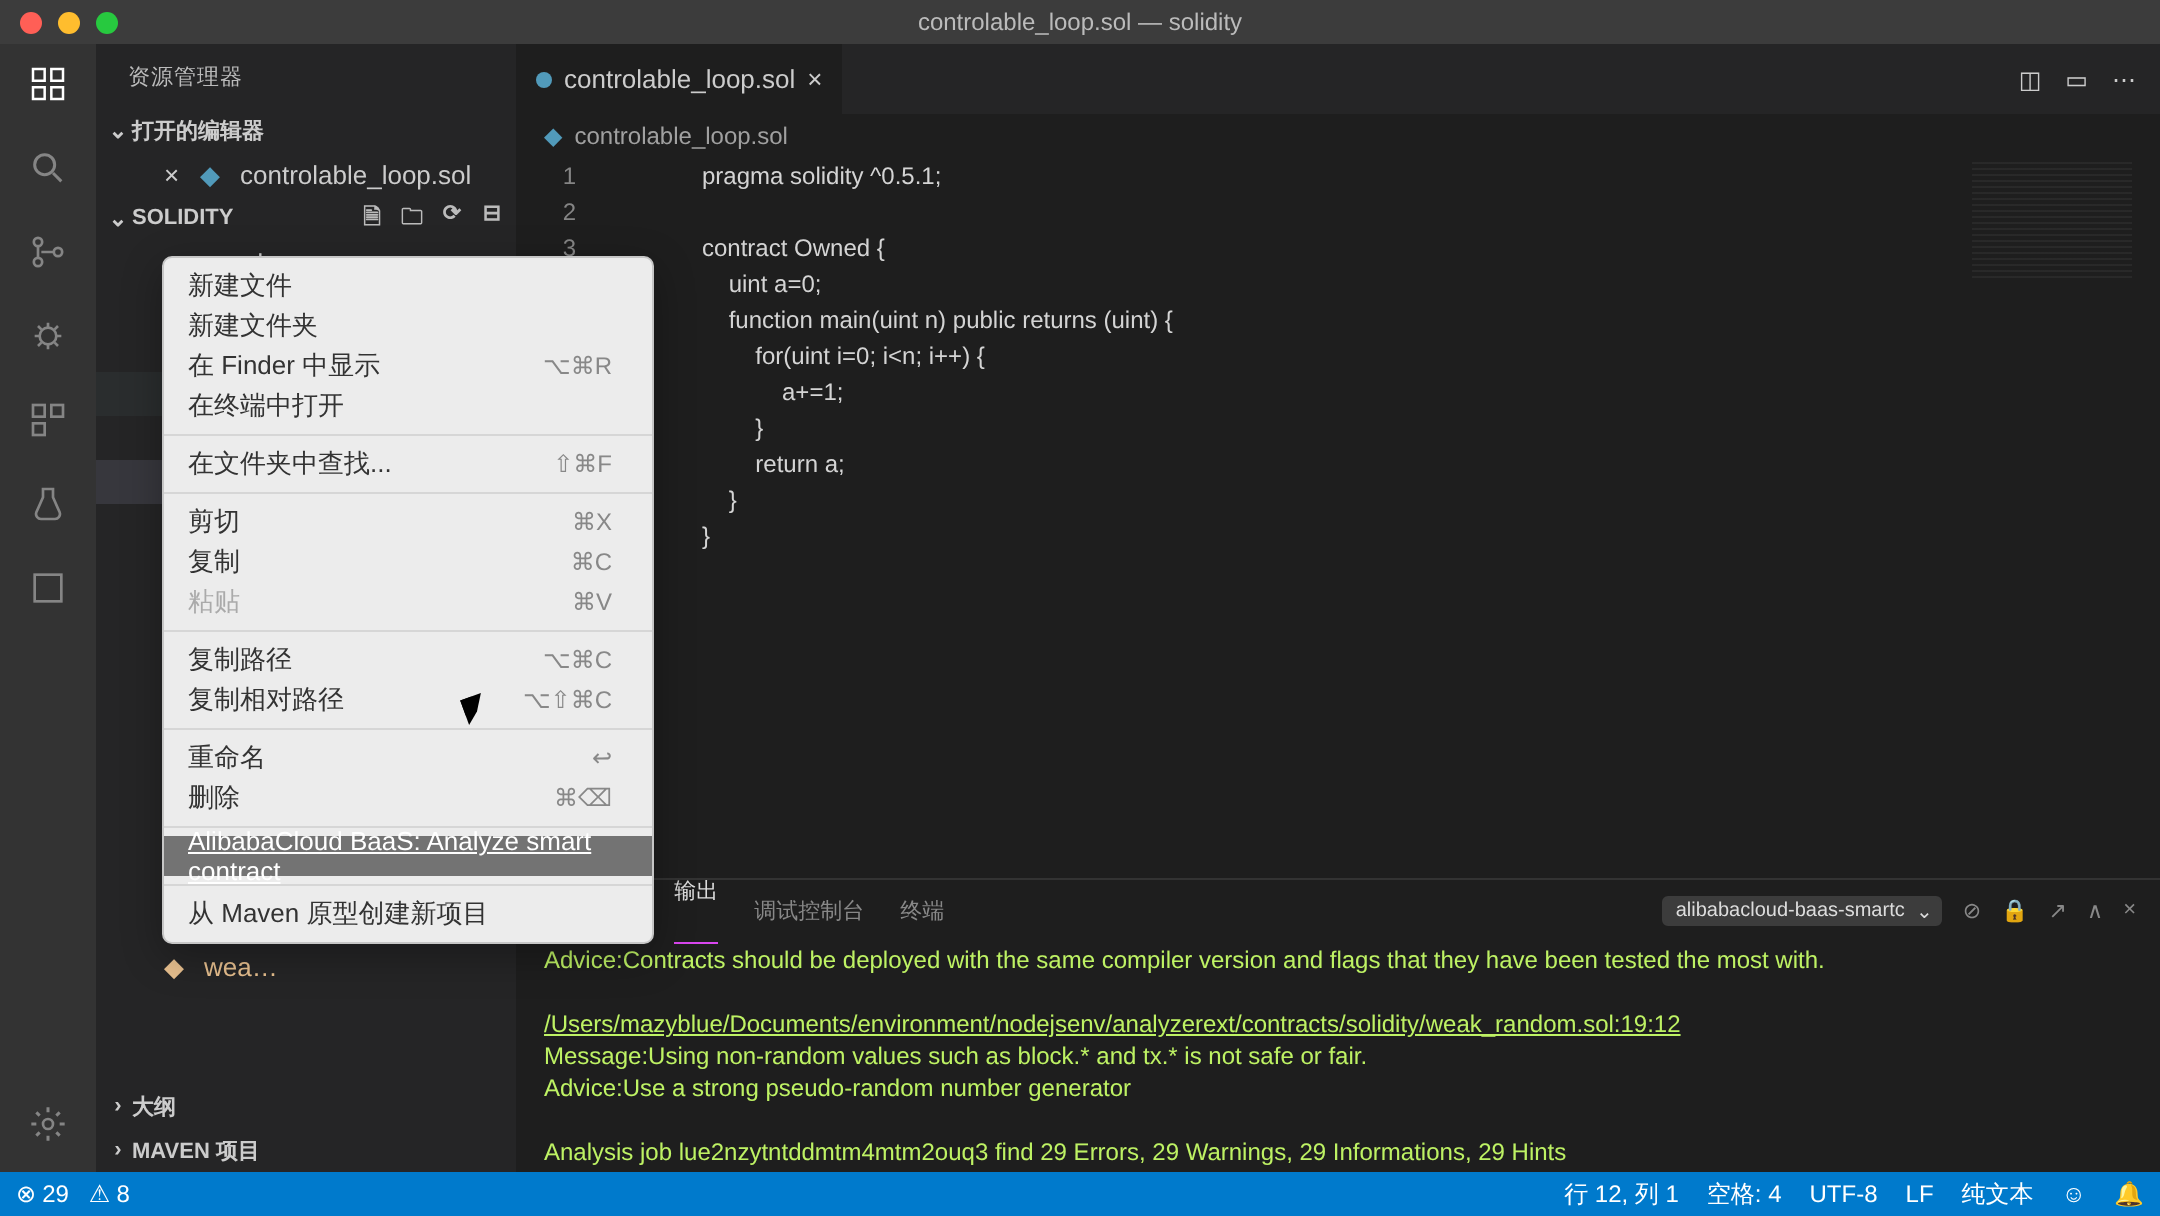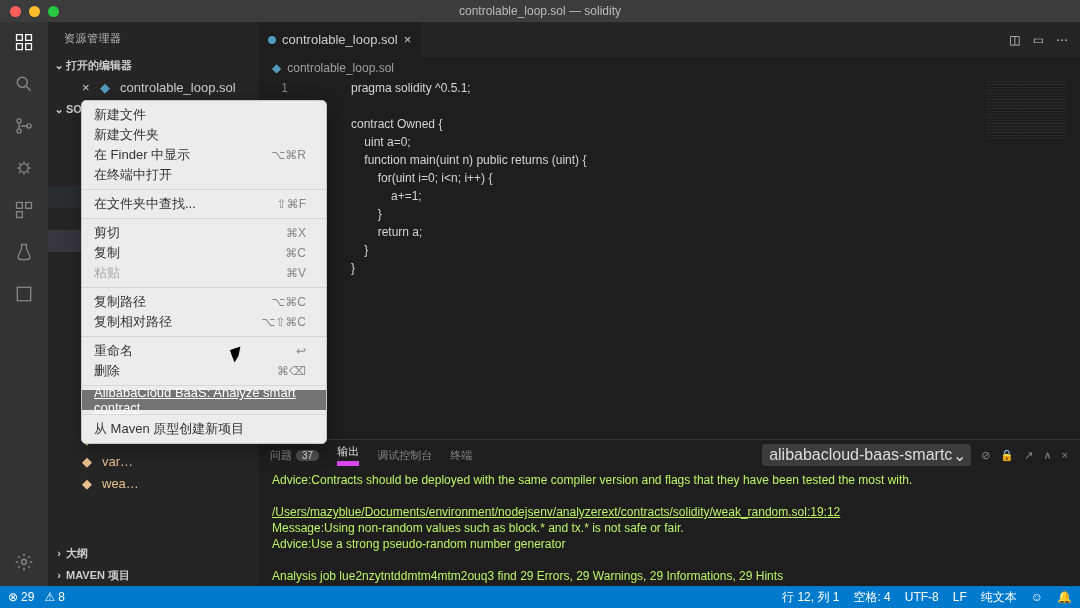--- a/index.html
+++ b/index.html
@@ -51,32 +51,32 @@
     .gutter div { height: 18px; }
     .cblock { flex: 1; white-space: pre; color: #d4d4d4; margin-left: 45px; }
     .cblock div { height: 18px; }
     .minimap { position: absolute; right: 14px; top: 2px; width: 80px; height: 60px; opacity: 0.15; background: repeating-linear-gradient(to bottom, #666 0 1px, transparent 1px 3px); }
     
     .panel { height: 147px; border-top: 1px solid #333; display: flex; flex-direction: column; background: #1e1e1e; }
     .panel-tabs { height: 30px; display: flex; align-items: center; padding: 0 12px; gap: 18px; font-size: 11px; color: #888; }
     .panel-tabs .pt { cursor: pointer; display: flex; align-items: center; gap: 4px; }
     .panel-tabs .badge { background: #4d4d4d; border-radius: 8px; padding: 0 6px; font-size: 10px; color: #ddd; }
     .panel-tabs .right { margin-left: auto; display: flex; align-items: center; gap: 10px; }
-    .panel-tabs .sel-drop { background: #3c3c3c; border: 1px solid #3c3c3c; border-radius: 3px; padding: 1px 18px 1px 6px; font-size: 16px; color: #ddd; position: relative; }
+    .panel-tabs .sel-drop { background: #3c3c3c; border: 1px solid #3c3c3c; border-radius: 3px; padding: 1px 18px 1px 6px; font-size: 10px; color: #ddd; position: relative; }
     .panel-tabs .sel-drop::after { content: "⌄"; position: absolute; right: 4px; }
     .panel-body { flex: 1; padding: 2px 14px; font-family: "SF Mono", Menlo, Consolas, monospace; font-size: 12px; line-height: 16px; color: #bef264; overflow: hidden; }
     .panel-body .ln { white-space: pre-wrap; }
     .panel-body .link { text-decoration: underline; }
     
     .statusbar { height: 22px; background: #007acc; display: flex; align-items: center; color: #fff; font-size: 12px; padding: 0 8px; gap: 12px; }
     .statusbar .left { display: flex; gap: 10px; align-items: center; }
     .statusbar .right { margin-left: auto; display: flex; gap: 14px; align-items: center; }
     .statusbar .itm { display: flex; align-items: center; gap: 3px; cursor: pointer; }
     
-    .ctxmenu { position: absolute; left: 81px; top: 100px; width: 246px; background: #ececec; border: 1px solid #c6c6c6; border-radius: 5px; box-shadow: 0 6px 20px rgba(0,0,0,0.3); padding: 4px 0; color: #333; font-size: 13px; z-index: 100; }
+    .ctxmenu { position: absolute; left: 81px; top: 128px; width: 246px; background: #ececec; border: 1px solid #c6c6c6; border-radius: 5px; box-shadow: 0 6px 20px rgba(0,0,0,0.3); padding: 4px 0; color: #333; font-size: 13px; z-index: 100; }
     .ctxitem { height: 20px; display: flex; align-items: center; padding: 0 20px 0 12px; cursor: pointer; }
     .ctxitem .sc { margin-left: auto; color: #888; font-size: 12px; }
     .ctxitem.disabled { color: #aaa; }
     .ctxitem.hl { background: #737373; color: #fff; text-decoration: underline; }
     .ctxsep { height: 1px; background: #d6d6d6; margin: 4px 0; }
     .cursor { position: absolute; left: 232px; top: 348px; width: 11px; height: 15px; z-index: 101; }
     .cursor::before { content: ""; position: absolute; left: 0; top: 0; border-left: 6px solid #000; border-right: 5px solid transparent; border-bottom: 5px solid transparent; border-top: 8px solid #000; transform: rotate(-20deg); }
     
     svg { width: 20px; height: 20px; fill: currentColor; }
   </style>
@@ -280,21 +280,21 @@
         </div>
       <div class="cblock" id="cblock"><div>pragma solidity ^0.5.1;</div><div></div><div>contract Owned {</div><div>    uint a=0;</div><div>    function main(uint n) public returns (uint) {</div><div>        for(uint i=0; i&lt;n; i++) {</div><div>            a+=1;</div><div>        }</div><div>        return a;</div><div>    }</div><div>}</div></div>
       <div class="minimap"></div>
     </div>
     <div class="panel">
       <div class="panel-tabs">
         <div class="pt">
             <span>问题</span>
             <span class="badge">37</span>
           </div>
-        <div class="pt" style="border-bottom:5px solid #d946ef;padding-bottom:2px;color:#ddd">输出</div>
+        <div class="pt" style="border-bottom:1px solid #d946ef;padding-bottom:18px;color:#ddd">输出</div>
         <div class="pt">调试控制台</div>
         <div class="pt">终端</div>
         <div class="right">
           <div class="sel-drop">alibabacloud-baas-smartc</div>
           <span>⊘</span>
           <span>🔒</span>
           <span>↗</span>
           <span>∧</span>
           <span>×</span>
         </div>

